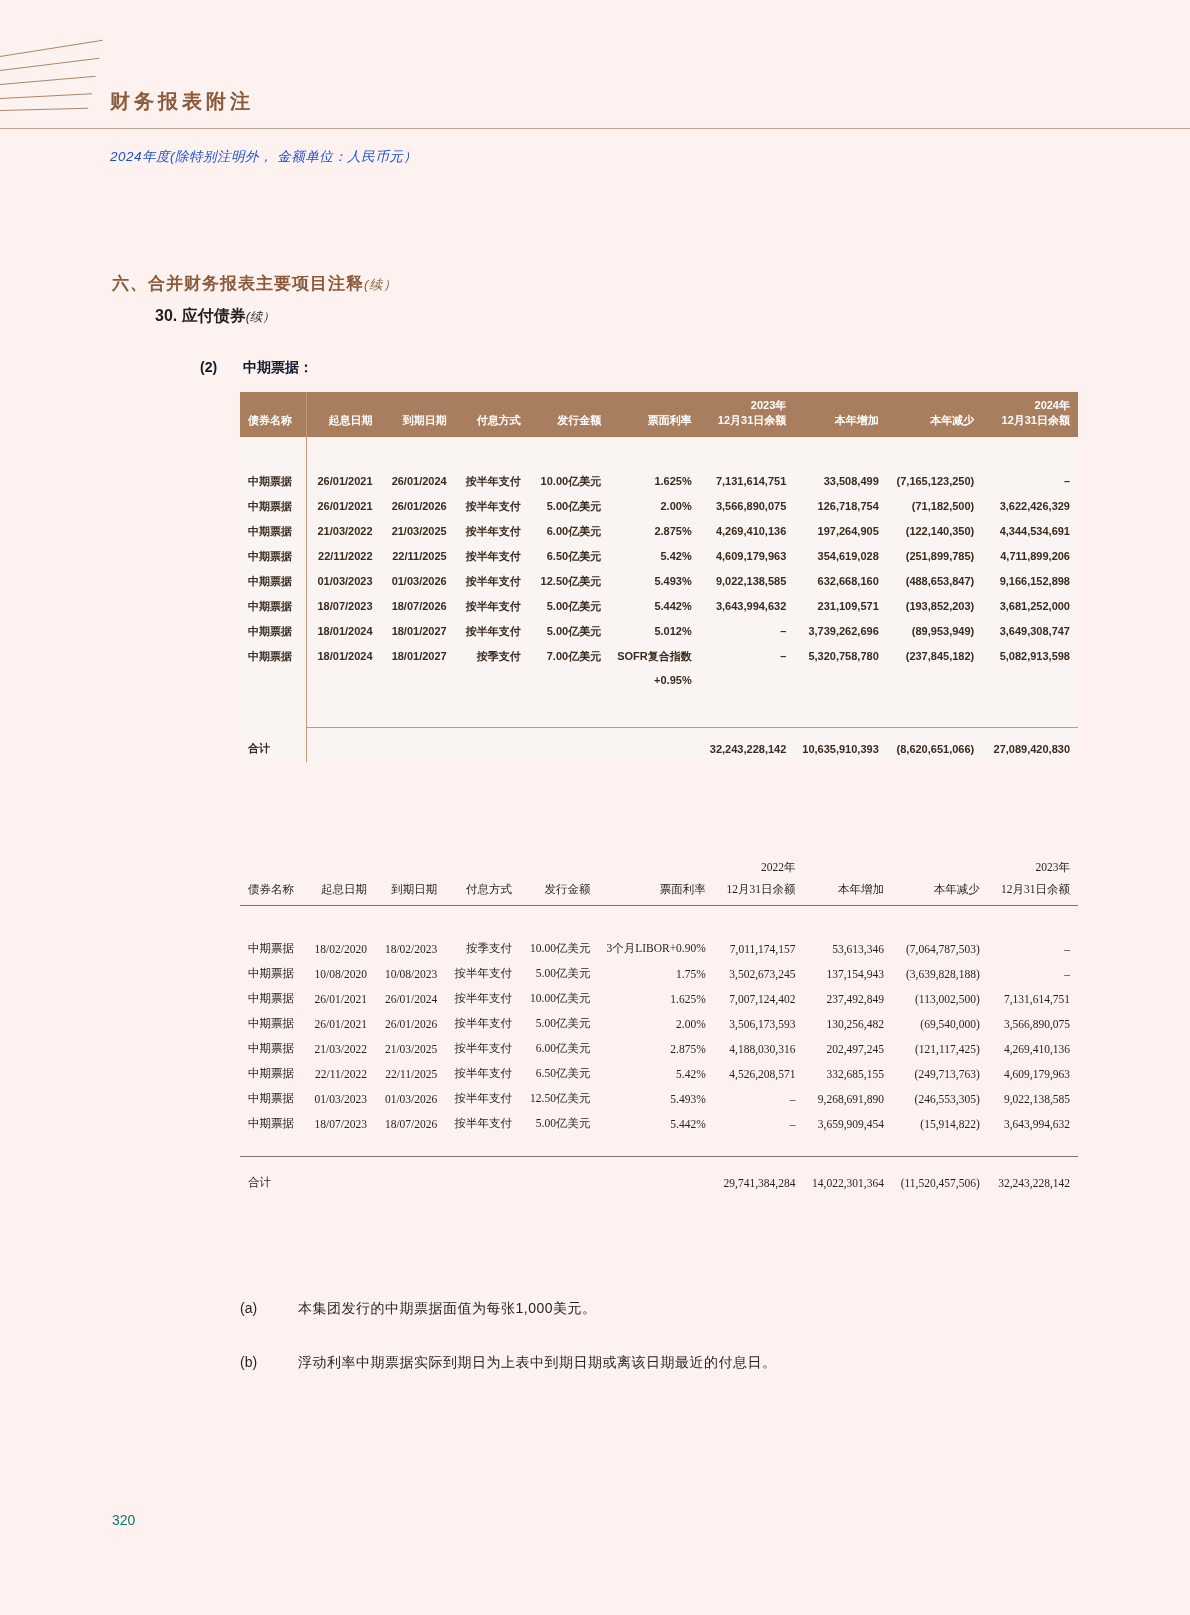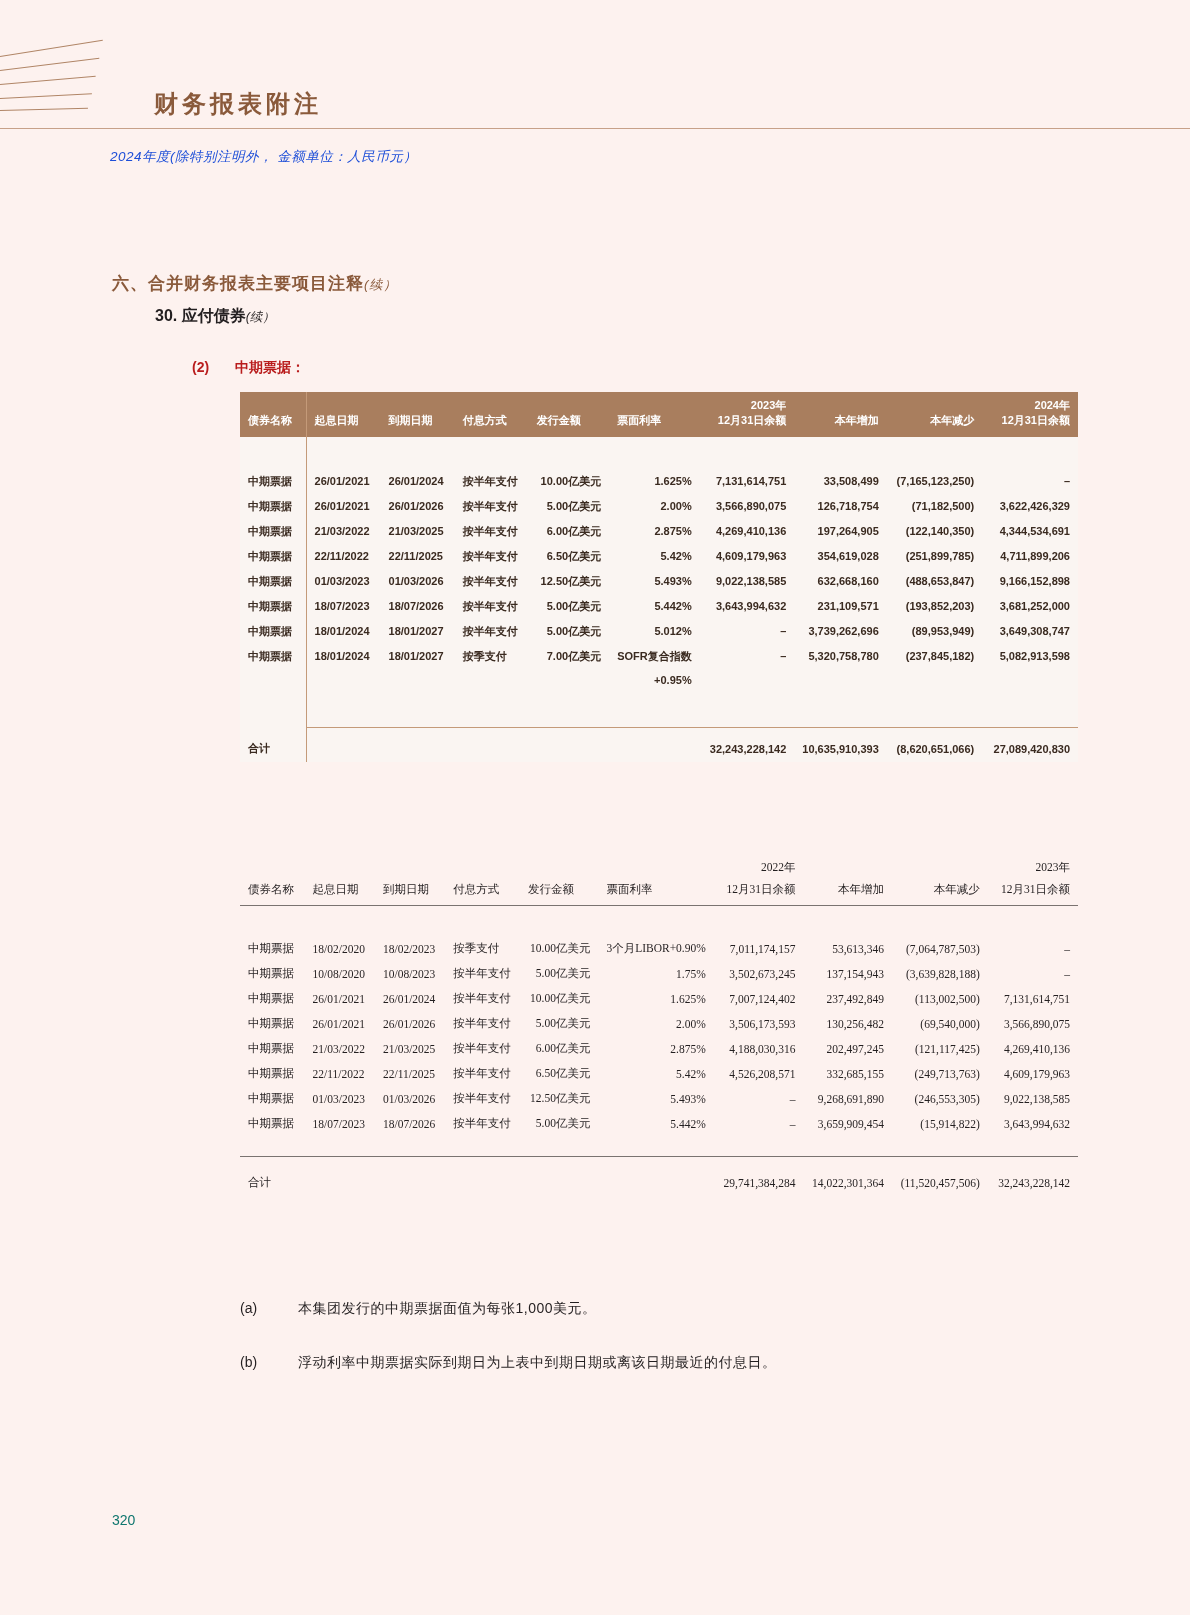--- a/index.html
+++ b/index.html
@@ -29,25 +29,24 @@
     position: absolute;
     left: 0;
     height: 1px;
     background: #b08566;
     transform-origin: left center;
   }
   .header-title {
     position: absolute;
     top: 88px;
     left: 110px;
-    font-size: 24px;
+    font-size: 20px;
     letter-spacing: 4px;
     color: #8a5a3b;
     font-weight: bold;
-    margin-left: 44px;
   }
   .header-line {
     position: absolute;
     top: 128px;
     left: 0;
     width: 1190px;
     height: 1px;
     background: #c7a189;
   }
   .header-sub {
@@ -78,23 +77,23 @@
     left: 155px;
     font-size: 16px;
     color: #231f20;
     font-weight: bold;
   }
   .sub-title i { font-size: 12.5px; font-weight: normal; font-style: italic; }
 
   .item-title {
     position: absolute;
     top: 359px;
-    left: 192px;
+    left: 200px;
     font-size: 14px;
-    color: #b91c1c;
+    color: #0f172a;
     font-weight: bold;
   }
   .item-title .num { margin-right: 22px; }
 
   
   .tbl-wrap-1 {
     position: absolute;
     top: 392px;
     left: 240px;
     width: 838px;
@@ -129,21 +128,21 @@
   .t1 tbody td {
     font-weight: bold;
     color: #3a2a20;
     padding: 5px 8px;
     font-size: 11px;
     white-space: nowrap;
   }
   .t1 .sep-col { border-right: 1px solid #c49a79; }
 
   .num { text-align: right; }
-  .ctr { text-align: left; margin-left: 16px; }
+  .ctr { text-align: right; margin-left: 16px; }
   .lft { text-align: left; }
 
   .t1 .spacer td { height: 22px; }
   .t1 .total td {
     border-top: 1px solid #c49a79;
     padding-top: 14px;
     padding-bottom: 6px;
   }
   .t1 .gaprow td { height: 26px; }
 

